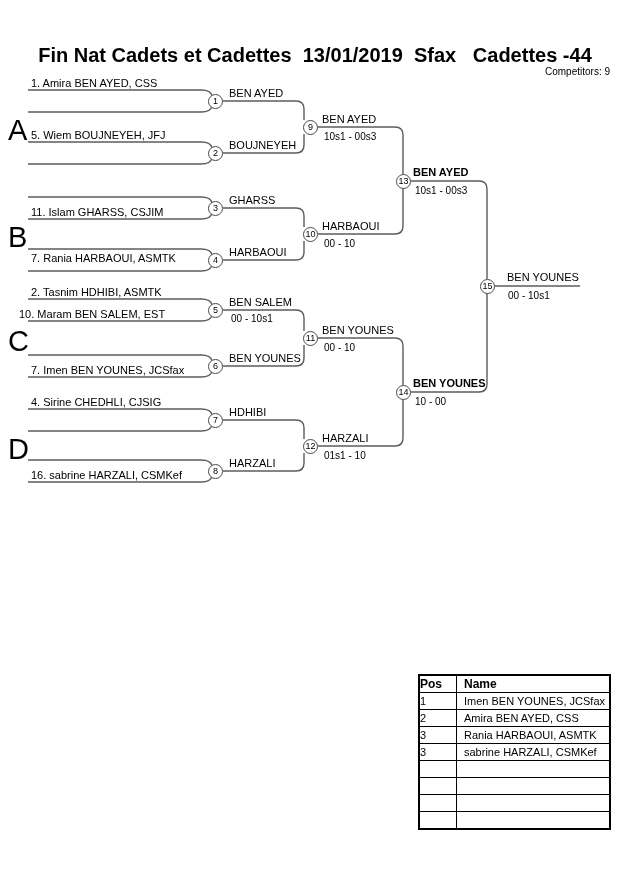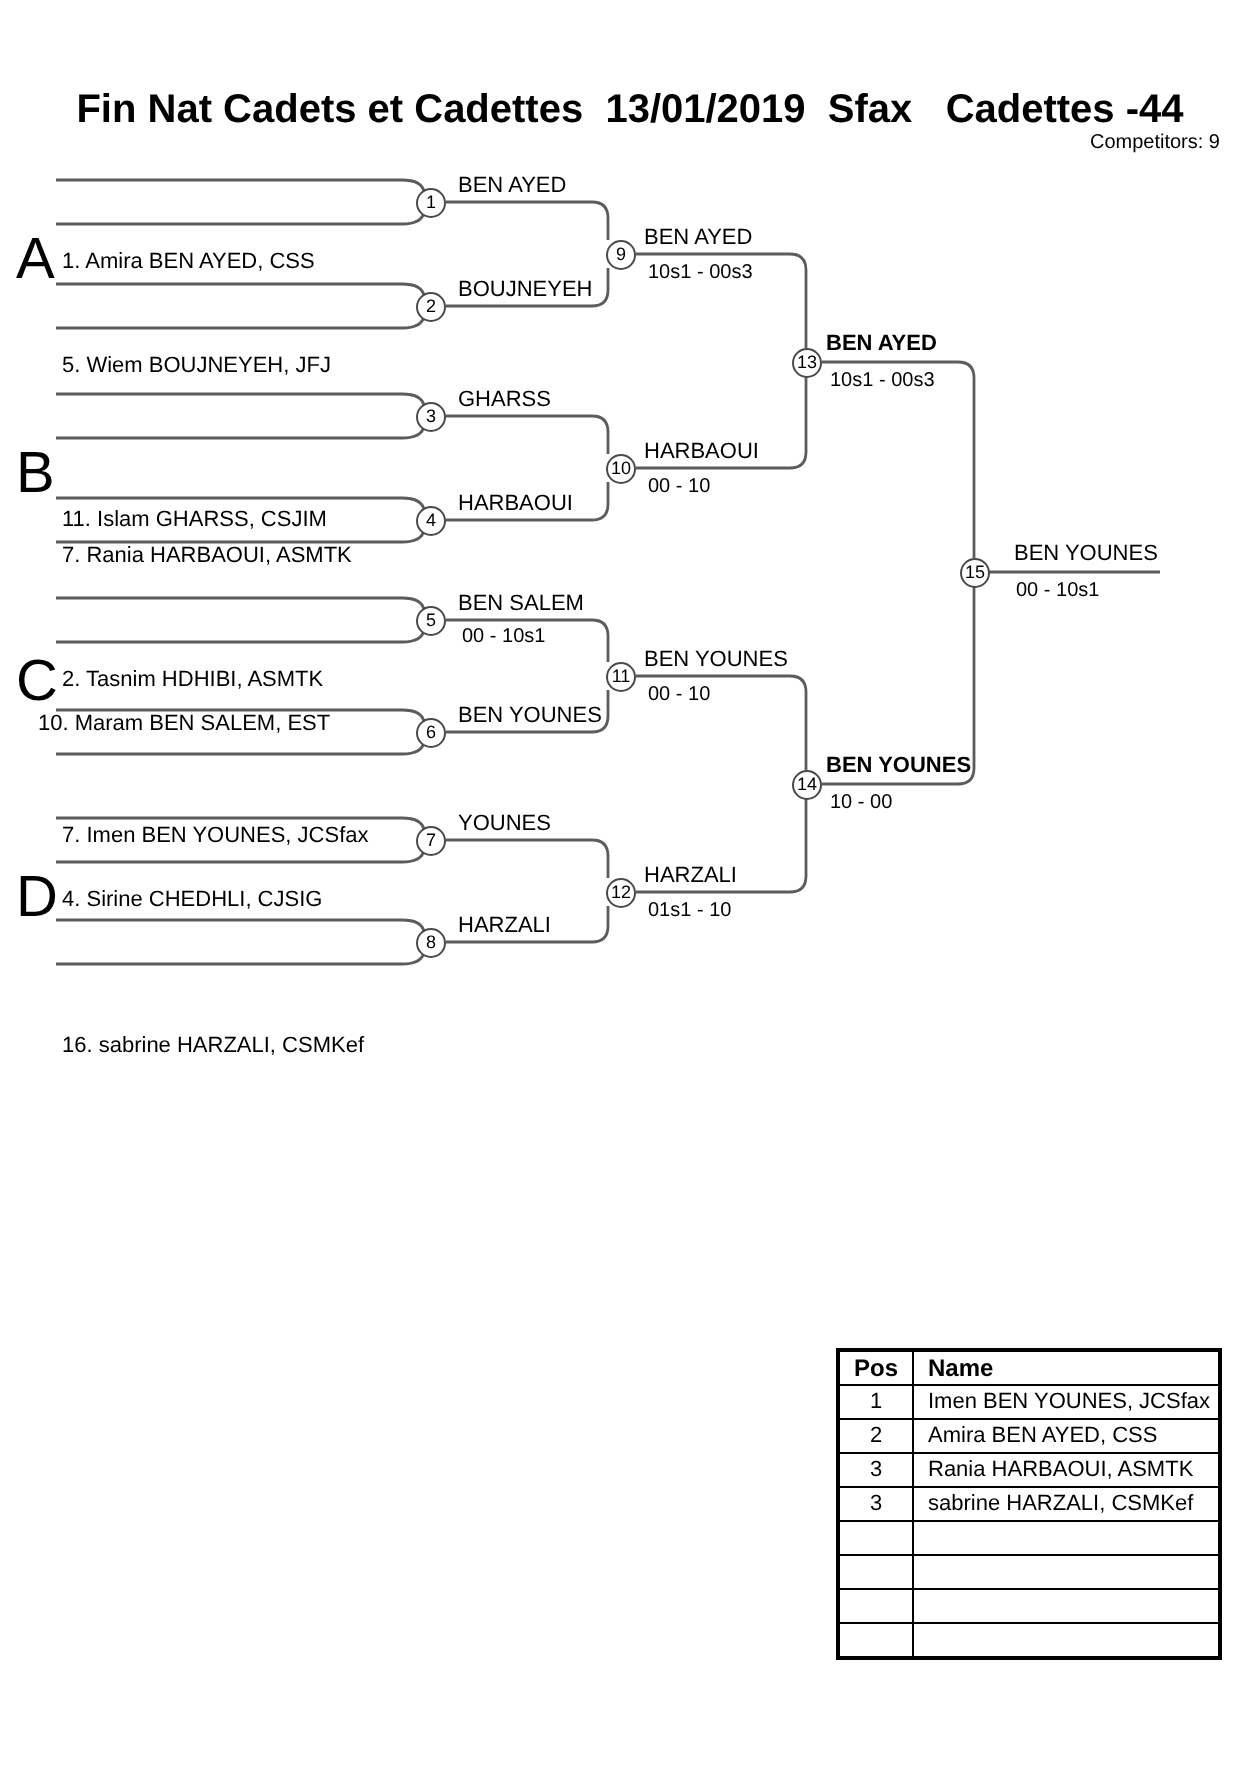--- a/index.html
+++ b/index.html
@@ -7,42 +7,42 @@
     position:relative; width:630px; height:891px; background:#fff;
     font-family:"Liberation Sans", sans-serif; color:#000; overflow:hidden;
   }
   .title {
     position:absolute; top:44px; left:0; width:630px; text-align:center;
     font-size:20px; font-weight:bold; white-space:pre; letter-spacing:0;
   }
   .competitors { position:absolute; top:66px; right:20px; font-size:10px;margin-left:24px; }
   .lines { position:absolute; top:0; left:0; }
   .grp { position:absolute; font-size:29px; line-height:34px; }
-  .plabel { position:absolute; font-size:11px; line-height:13px; white-space:nowrap;margin-top:48px; }
+  .plabel { position:absolute; font-size:11px; line-height:13px; white-space:nowrap; }
   .wlabel { position:absolute; font-size:11px; line-height:13px; white-space:nowrap;text-align:center; }
   .wlabel.bold { font-weight:bold; }
   .slabel { position:absolute; font-size:10px; line-height:11px; white-space:nowrap; }
   .mcircle {
     position:absolute; width:13px; height:13px; border:1px solid #4a4a4a;
     border-radius:50%; background:#fff; font-size:9px; line-height:13px;
     text-align:center; z-index:2;
   }
   .res-title {
     position:absolute; left:418px; top:655px; width:187px; text-align:center;
     font-size:12px; font-weight:bold;
   }
   .res-table {
     position:absolute; left:418px; top:674px; border-collapse:collapse;
     border:2px solid #000; table-layout:fixed;
   }
   .res-table th, .res-table td {
     border:1px solid #000; font-size:11px; height:16px; padding:0; overflow:hidden;
   }
   .res-table th { font-size:12px; text-align:center; }
-  .res-table .pos { width:36px; text-align:center; }
+  .res-table .pos { width:36px; text-align:left; }
   .res-table .nm { width:145px; text-align:left; padding-left:7px; }
 </style>
 </head>
 <body>
 
 <div class="page">
 
   <div class="title">Fin Nat Cadets et Cadettes  13/01/2019  Sfax   Cadettes -44</div>
   <div class="competitors">Competitors: 9</div>
 
@@ -88,21 +88,21 @@
   </svg>
 
   <div class="grp" style="left:8px;top:113px">A</div>
   <div class="grp" style="left:8px;top:220px">B</div>
   <div class="grp" style="left:8px;top:324px">C</div>
   <div class="grp" style="left:8px;top:432px">D</div>
 
   <div class="plabel" style="left:31px;top:77px">1. Amira BEN AYED, CSS</div>
   <div class="plabel" style="left:31px;top:129px">5. Wiem BOUJNEYEH, JFJ</div>
   <div class="plabel" style="left:31px;top:206px">11. Islam GHARSS, CSJIM</div>
-  <div class="plabel" style="left:31px;top:224px">7. Rania HARBAOUI, ASMTK</div>
+  <div class="plabel" style="left:31px;top:252px">7. Rania HARBAOUI, ASMTK</div>
   <div class="plabel" style="left:31px;top:286px">2. Tasnim HDHIBI, ASMTK</div>
   <div class="plabel" style="left:19px;top:308px">10. Maram BEN SALEM, EST</div>
   <div class="plabel" style="left:31px;top:364px">7. Imen BEN YOUNES, JCSfax</div>
   <div class="plabel" style="left:31px;top:396px">4. Sirine CHEDHLI, CJSIG</div>
   <div class="plabel" style="left:31px;top:469px">16. sabrine HARZALI, CSMKef</div>
 
   <div class="mcircle" style="left:208px;top:94px">1</div>
   <div class="mcircle" style="left:208px;top:146px">2</div>
   <div class="mcircle" style="left:208px;top:201px">3</div>
   <div class="mcircle" style="left:208px;top:253px">4</div>
@@ -117,21 +117,21 @@
   <div class="mcircle" style="left:396px;top:174px">13</div>
   <div class="mcircle" style="left:396px;top:385px">14</div>
   <div class="mcircle" style="left:480px;top:279px">15</div>
 
   <div class="wlabel" style="left:229px;top:87px">BEN AYED</div>
   <div class="wlabel" style="left:229px;top:139px">BOUJNEYEH</div>
   <div class="wlabel" style="left:229px;top:194px">GHARSS</div>
   <div class="wlabel" style="left:229px;top:246px">HARBAOUI</div>
   <div class="wlabel" style="left:229px;top:296px">BEN SALEM</div>
   <div class="wlabel" style="left:229px;top:352px">BEN YOUNES</div>
-  <div class="wlabel" style="left:229px;top:406px">YOUNES</div>
+  <div class="wlabel" style="left:229px;top:406px">HDHIBI</div>
   <div class="wlabel" style="left:229px;top:457px">HARZALI</div>
   <div class="wlabel" style="left:322px;top:113px">BEN AYED</div>
   <div class="wlabel" style="left:322px;top:220px">HARBAOUI</div>
   <div class="wlabel" style="left:322px;top:324px">BEN YOUNES</div>
   <div class="wlabel" style="left:322px;top:432px">HARZALI</div>
   <div class="wlabel bold" style="left:413px;top:166px">BEN AYED</div>
   <div class="wlabel bold" style="left:413px;top:377px">BEN YOUNES</div>
   <div class="wlabel" style="left:507px;top:271px">BEN YOUNES</div>
 
   <div class="slabel" style="left:231px;top:313px">00 - 10s1</div>

